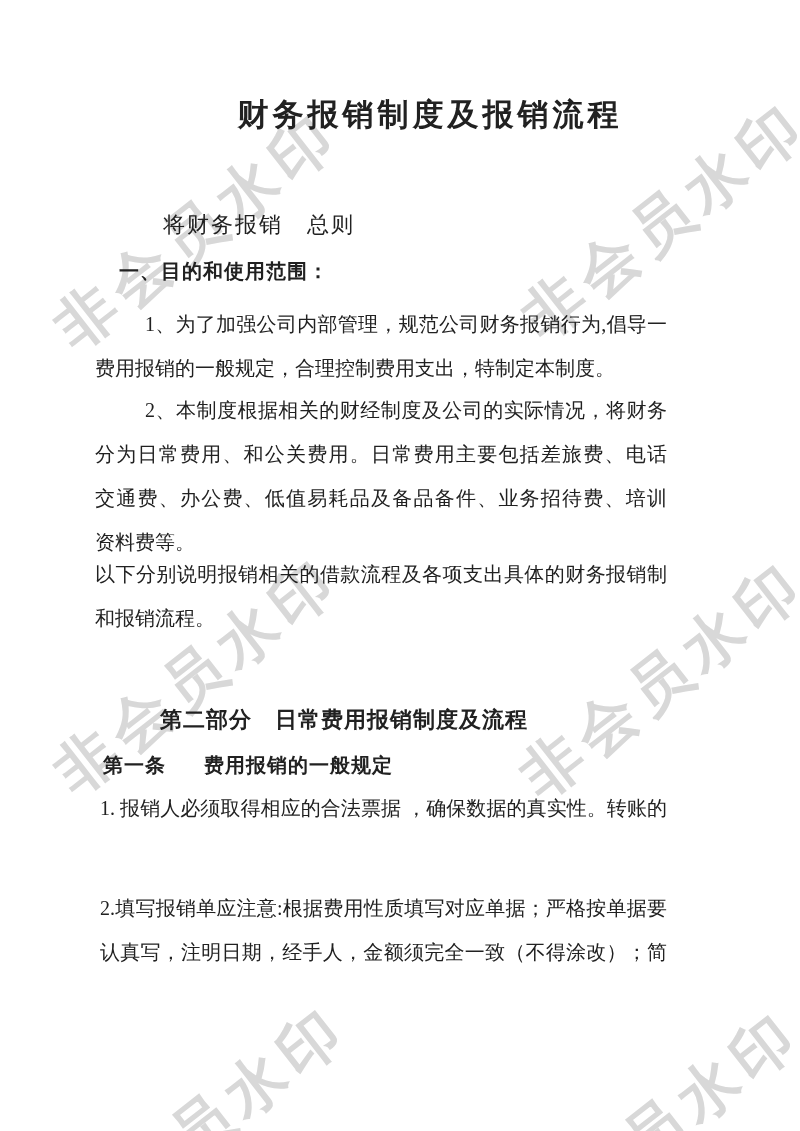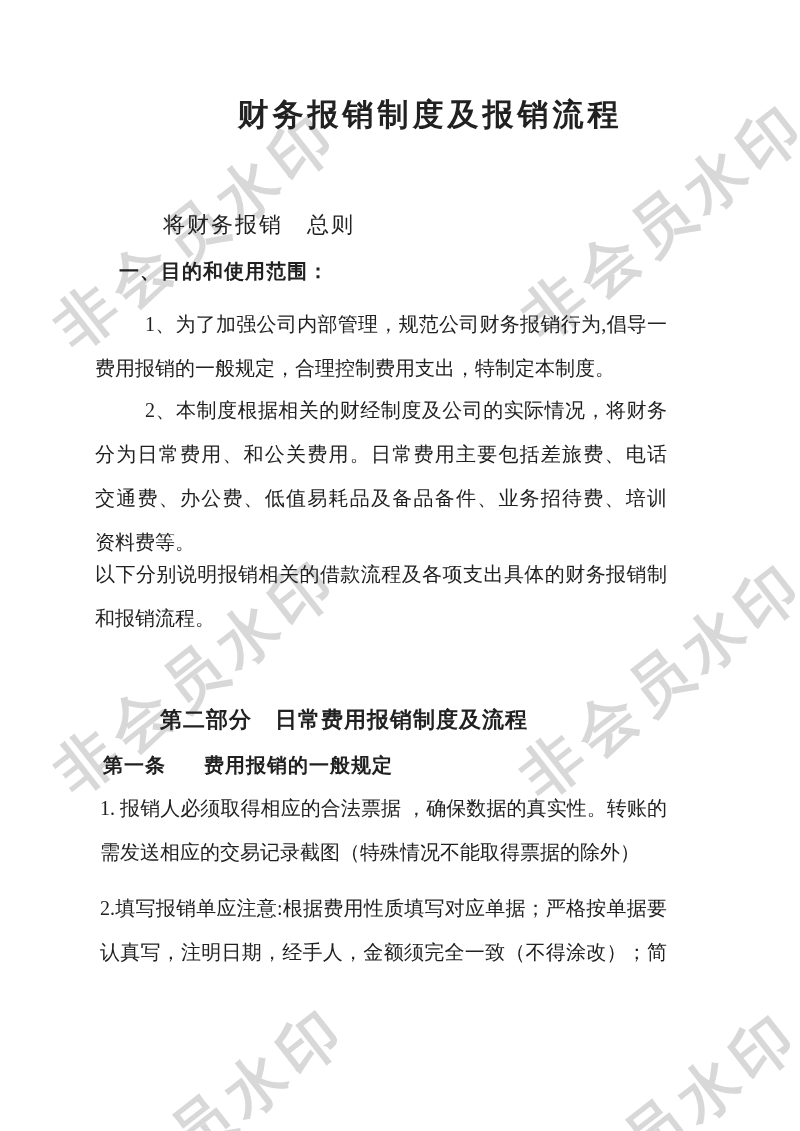--- a/index.html
+++ b/index.html
@@ -137,21 +137,20 @@
       </div>
 
     <div class="h-part2">第二部分　日常费用报销制度及流程</div>
 
     <div class="h-article">
       <span>第一条</span><span class="art-title">费用报销的一般规定</span>
     </div>
 
     <div class="para p4">
         <div class="tline just">1. 报销人必须取得相应的合法票据 ，确保数据的真实性。转账的</div>
-        <div class="tline">需发送相应的交易记录截图（特殊情况不能取得票据的除外）</div>
       </div>
 
     <div class="para p5">
         <div class="tline just">2.填写报销单应注意:根据费用性质填写对应单据；严格按单据要求</div>
         <div class="tline just">认真写，注明日期，经手人，金额须完全一致（不得涂改）；简述费</div>
       </div>
 
   </div>
 
 </div>

